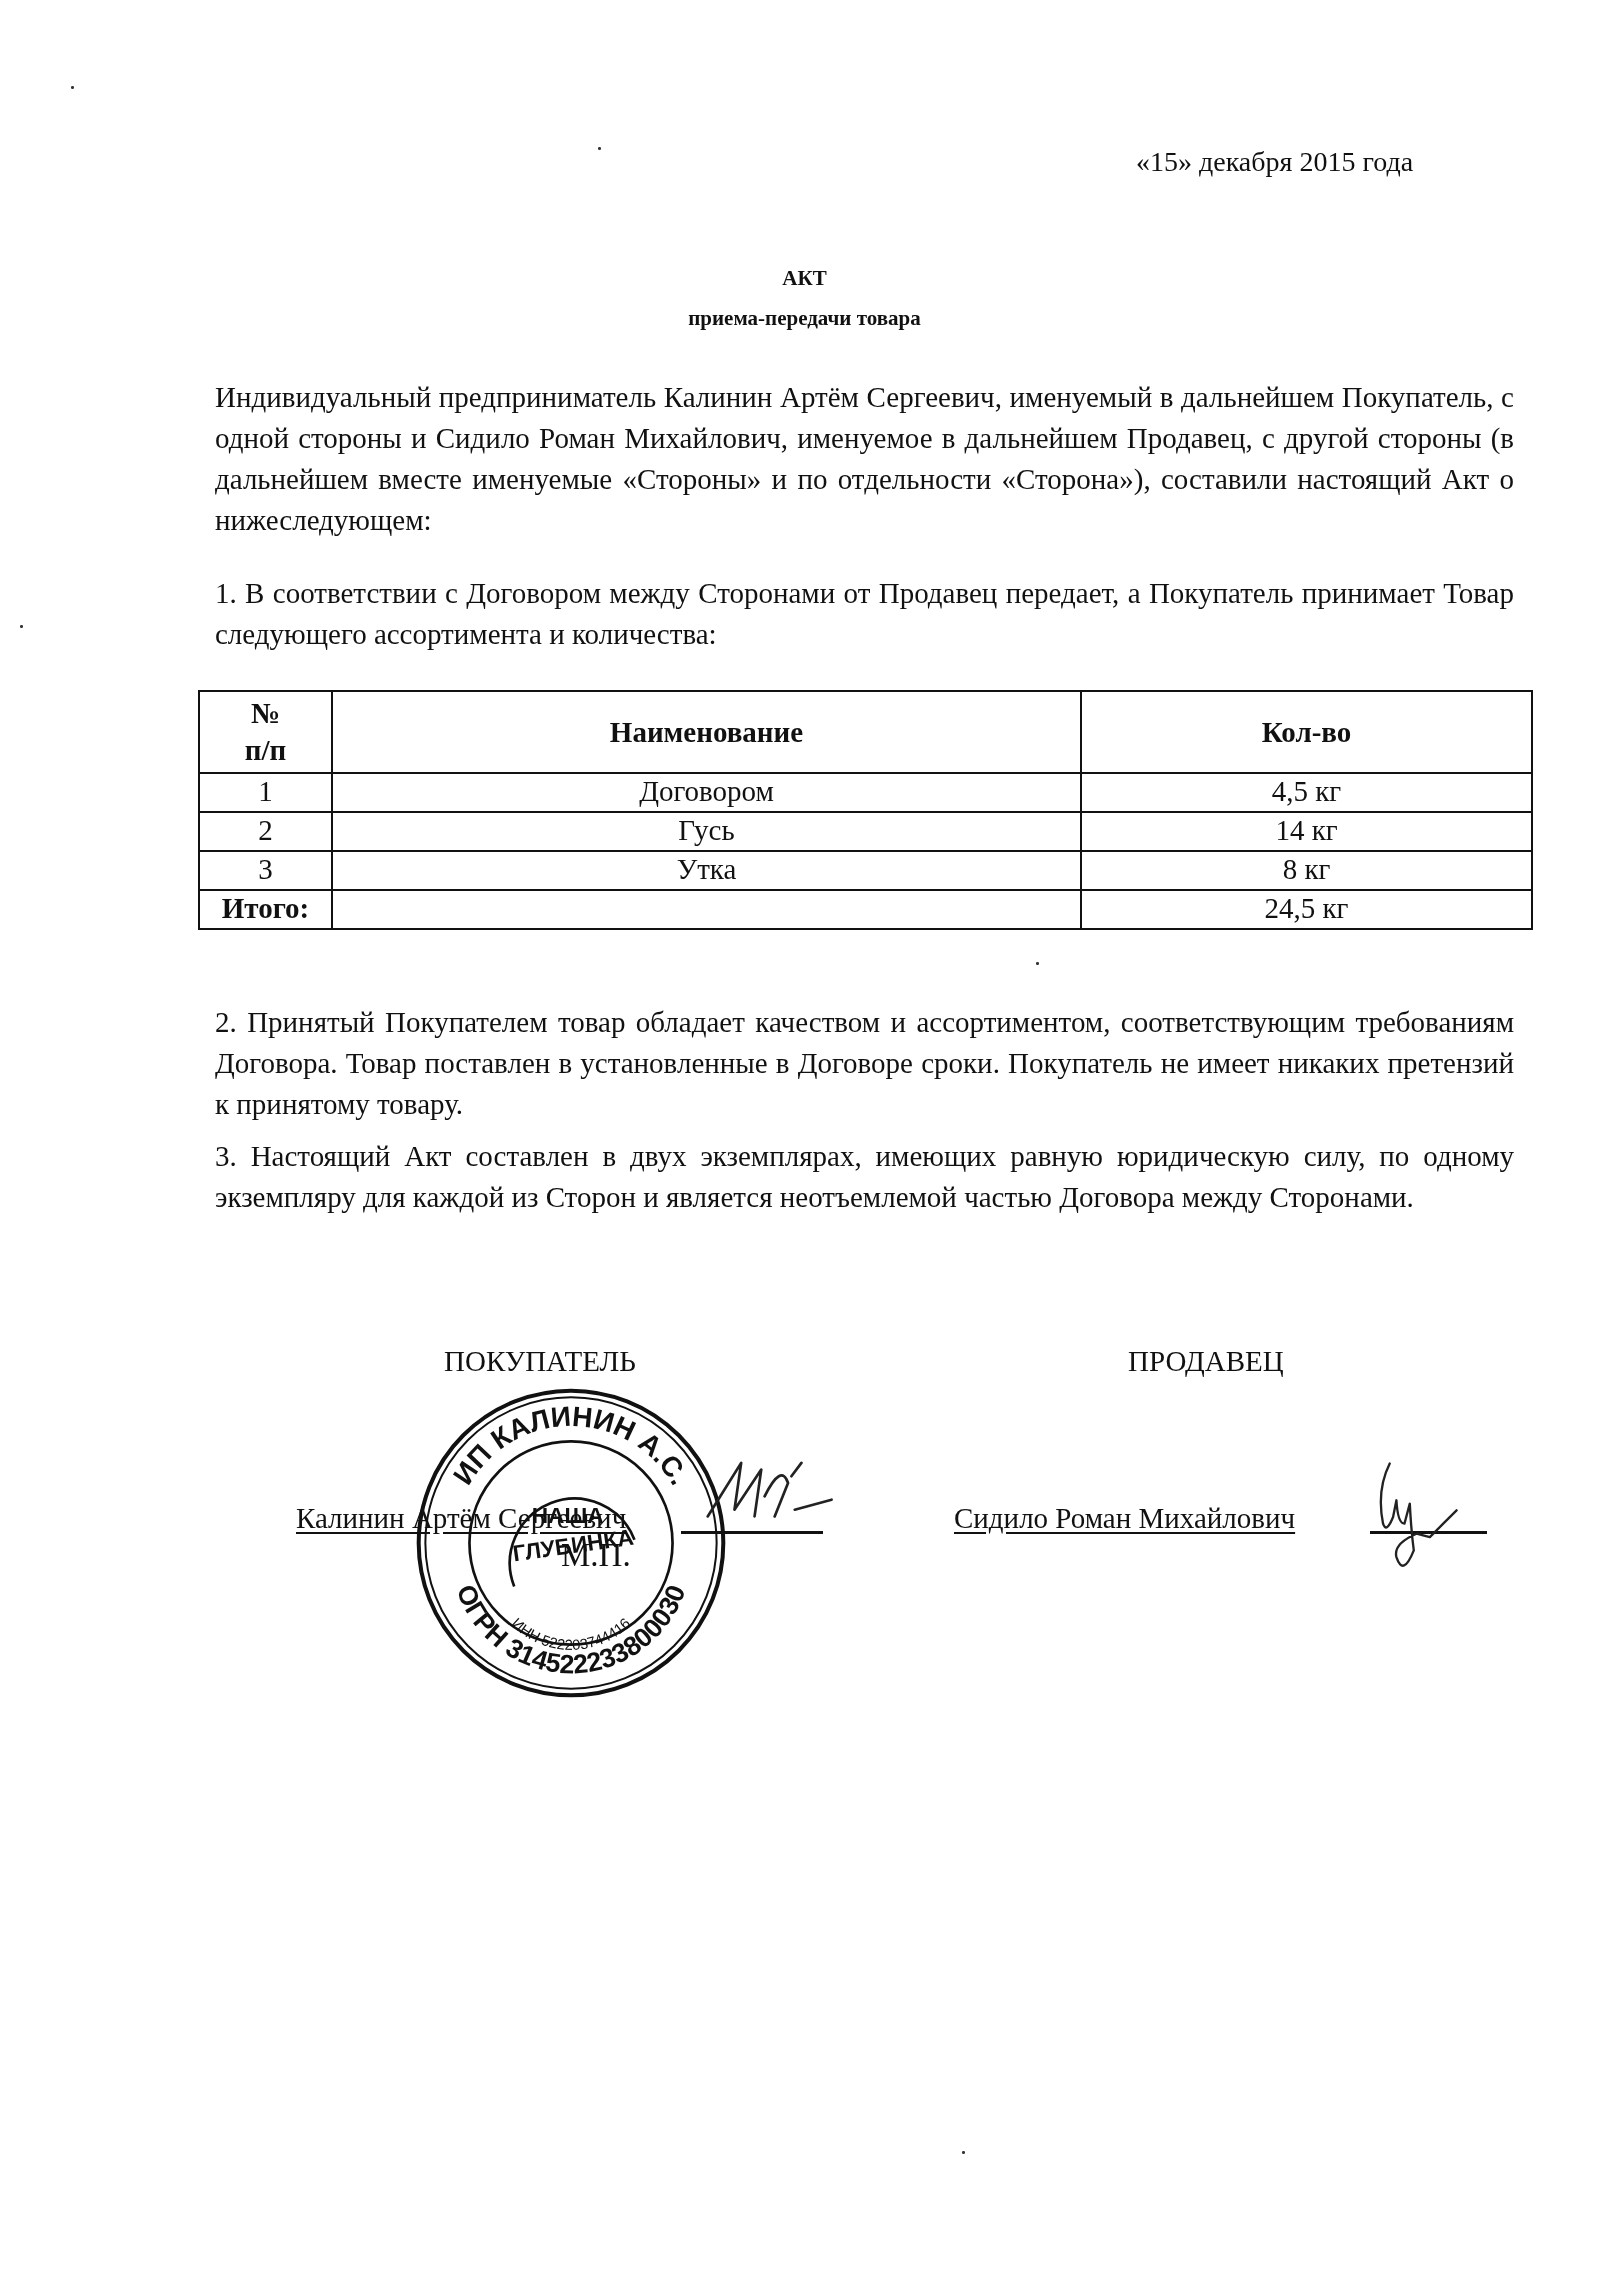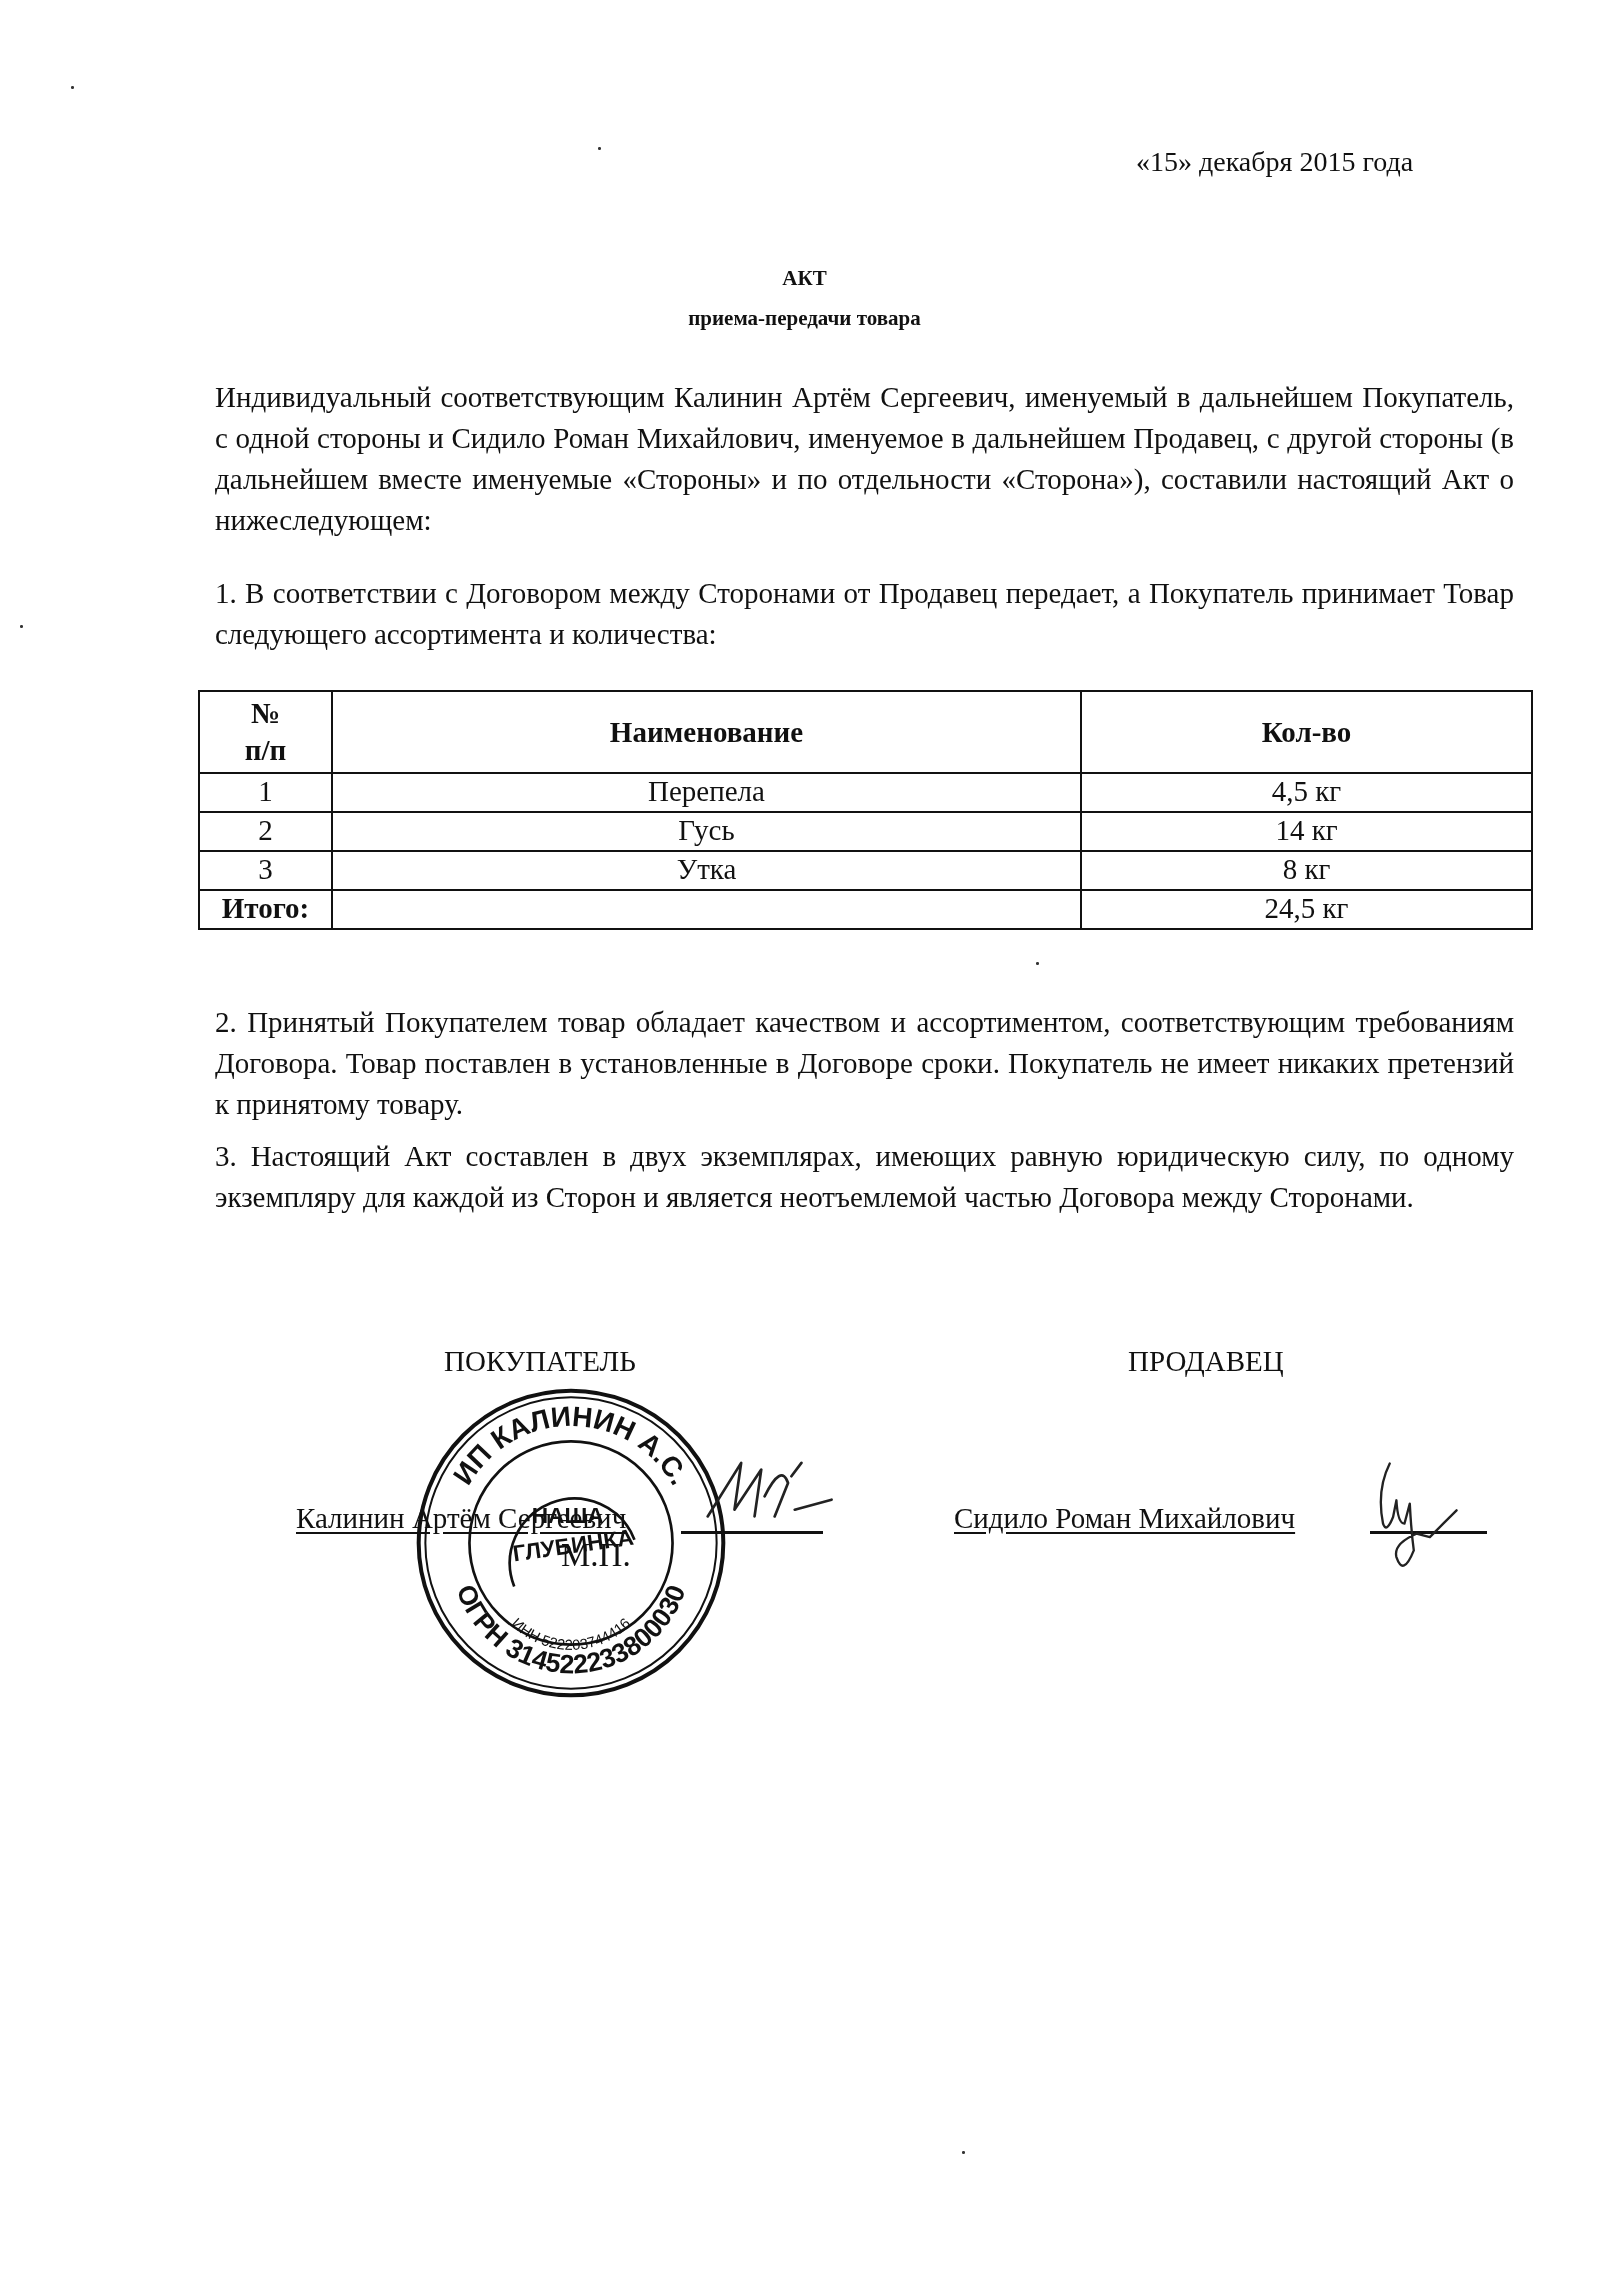--- a/index.html
+++ b/index.html
@@ -35,39 +35,39 @@
     .speck { position: absolute; width: 2.7px; height: 2.7px; background: #333; border-radius: 50%; }
   </style>
 </head>
 <body>
 
 <div class="abs date">«15» декабря 2015 года</div>
 
 <div class="abs title title1">АКТ</div>
 <div class="abs title title2">приема-передачи товара</div>
 
-<div class="abs para p-intro">Индивидуальный соответствующим Калинин Артём Сергеевич, именуемый в дальнейшем Покупатель, с одной стороны и Сидило Роман Михайлович, именуемое в дальнейшем Продавец, с другой стороны (в дальнейшем вместе именуемые «Стороны» и по отдельности «Сторона»), составили настоящий Акт о нижеследующем:</div>
+<div class="abs para p-intro">Индивидуальный предприниматель Калинин Артём Сергеевич, именуемый в дальнейшем Покупатель, с одной стороны и Сидило Роман Михайлович, именуемое в дальнейшем Продавец, с другой стороны (в дальнейшем вместе именуемые «Стороны» и по отдельности «Сторона»), составили настоящий Акт о нижеследующем:</div>
 
 <div class="abs para p1">1. В соответствии с Договором между Сторонами от Продавец передает, а Покупатель принимает Товар следующего ассортимента и количества:</div>
 
 <table class="goods">
   <thead>
     <tr>
       <th class="col-no">
         <span>№</span><br>
         <span>п/п</span>
       </th>
       <th class="col-name">Наименование</th>
       <th>Кол-во</th>
     </tr>
   </thead>
   <tbody>
     <tr>
       <td>1</td>
-      <td>Перепела</td>
+      <td>Договором</td>
       <td>4,5 кг</td>
     </tr>
     <tr>
       <td>2</td>
       <td>Гусь</td>
       <td>14 кг</td>
     </tr>
     <tr>
       <td>3</td>
       <td>Утка</td>

